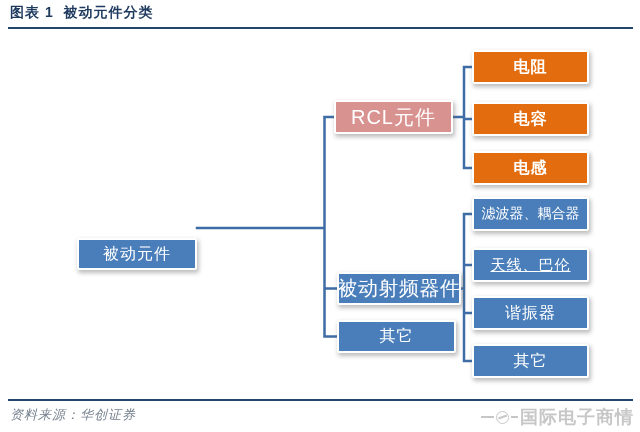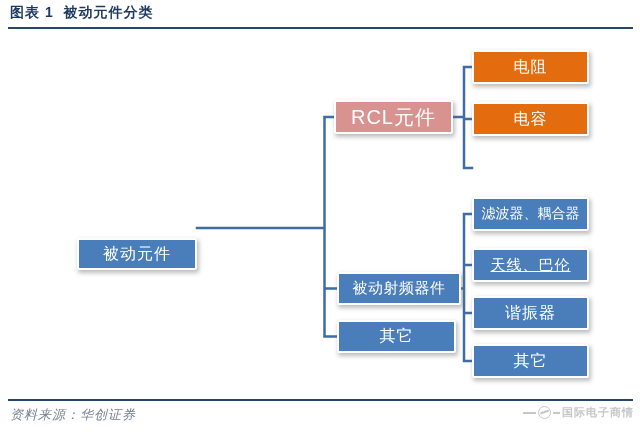--- a/index.html
+++ b/index.html
@@ -15,34 +15,34 @@
   .ftr-rule{position:absolute;left:8px;right:7px;top:399px;height:2px;background:var(--rule-navy,#24466B);}
   .source{
     position:absolute;left:10px;top:406px;font-family:Liberation Serif, serif;
     font-style:italic;font-size:13px;color:var(--source-gray,#76828F);letter-spacing:1px;
   }
   .watermark{position:absolute;right:6px;top:405px;display:flex;align-items:center;color:var(--watermark-gray,#C7C7C7);}
   .wm-dash{width:13px;height:2px;background:var(--watermark-gray,#C7C7C7);margin:0 2px;}
   .wm-dash.short{width:7px;}
   .wm-globe{width:13px;height:13px;border:1.5px solid var(--watermark-gray,#C7C7C7);border-radius:50%;box-sizing:border-box;position:relative;}
   .wm-globe::after{content:"";position:absolute;left:1px;right:1px;top:4px;height:1.5px;background:var(--watermark-gray,#C7C7C7);transform:rotate(-20deg);}
-  .wm-text{font-size:11px;font-weight:bold;letter-spacing:1px;}
+  .wm-text{font-size:18px;font-weight:bold;letter-spacing:1px;}
   .connectors{position:absolute;left:0;top:0;width:640px;height:432px;}
   .connectors path{stroke:var(--connector,#3E6CA5);stroke-width:2.5;fill:none;stroke-linecap:square;}
   .node{
     position:absolute;display:flex;align-items:center;justify-content:center;box-sizing:border-box;
     color:#ffffff;border:2px solid #ffffff;border-radius:2px;letter-spacing:1px;
     box-shadow:1.5px 2.5px 4px rgba(110,110,110,0.45);font-size:16px;white-space:nowrap;
   }
   .node.blue{background:var(--node-blue,#4A7EBA);}
   .node.pink{background:var(--node-pink,#D89290);}
-  .node.orange{background:var(--node-orange,#E36D0E);}
+  .node.orange{background:var(--node-orange,#E36D0E);font-weight:bold;}
   .n-root{left:77px;top:212px;width:120px;height:32px;margin-top:26px;}
   .n-rcl{left:334px;top:100px;width:119px;height:34px;font-size:20px;}
-  .n-rf{left:337px;top:272px;width:124px;height:33px;font-size:15px;letter-spacing:0.5px;}
+  .n-rf{left:337px;top:272px;width:124px;height:33px;font-size:20px;letter-spacing:0.5px;}
   .n-other{left:337px;top:320px;width:119px;height:33px;}
   .rcol{left:472px;width:117px;height:34px;}
   .n-r0{top:50px;}
   .n-r1{top:102px;text-align:right;}
   .n-r2{top:151px;}
   .n-r3{top:197px;font-size:14px;letter-spacing:0px;text-align:center;}
   .n-r4{top:248px;font-size:15px;text-decoration:underline;}
   .n-r5{top:296px;text-align:center;}
   .n-r6{top:344px;}
 </style>
@@ -73,20 +73,21 @@
              M464,361 H472"></path>
   </svg>
 
   <div class="node blue n-root">被动元件</div>
   <div class="node pink n-rcl">RCL元件</div>
   <div class="node blue n-rf">被动射频器件</div>
   <div class="node blue n-other">其它</div>
 
   <div class="node orange rcol n-r0">电阻</div>
   <div class="node orange rcol n-r1">电容</div>
+  <div class="node orange rcol n-r2">电感</div>
 
   <div class="node blue rcol n-r3">滤波器、耦合器</div>
   <div class="node blue rcol n-r4">天线、巴伦</div>
   <div class="node blue rcol n-r5">谐振器</div>
   <div class="node blue rcol n-r6">其它</div>
 
   <div class="ftr-rule"></div>
   <div class="source">资料来源：华创证券</div>
 
   <div class="watermark">

